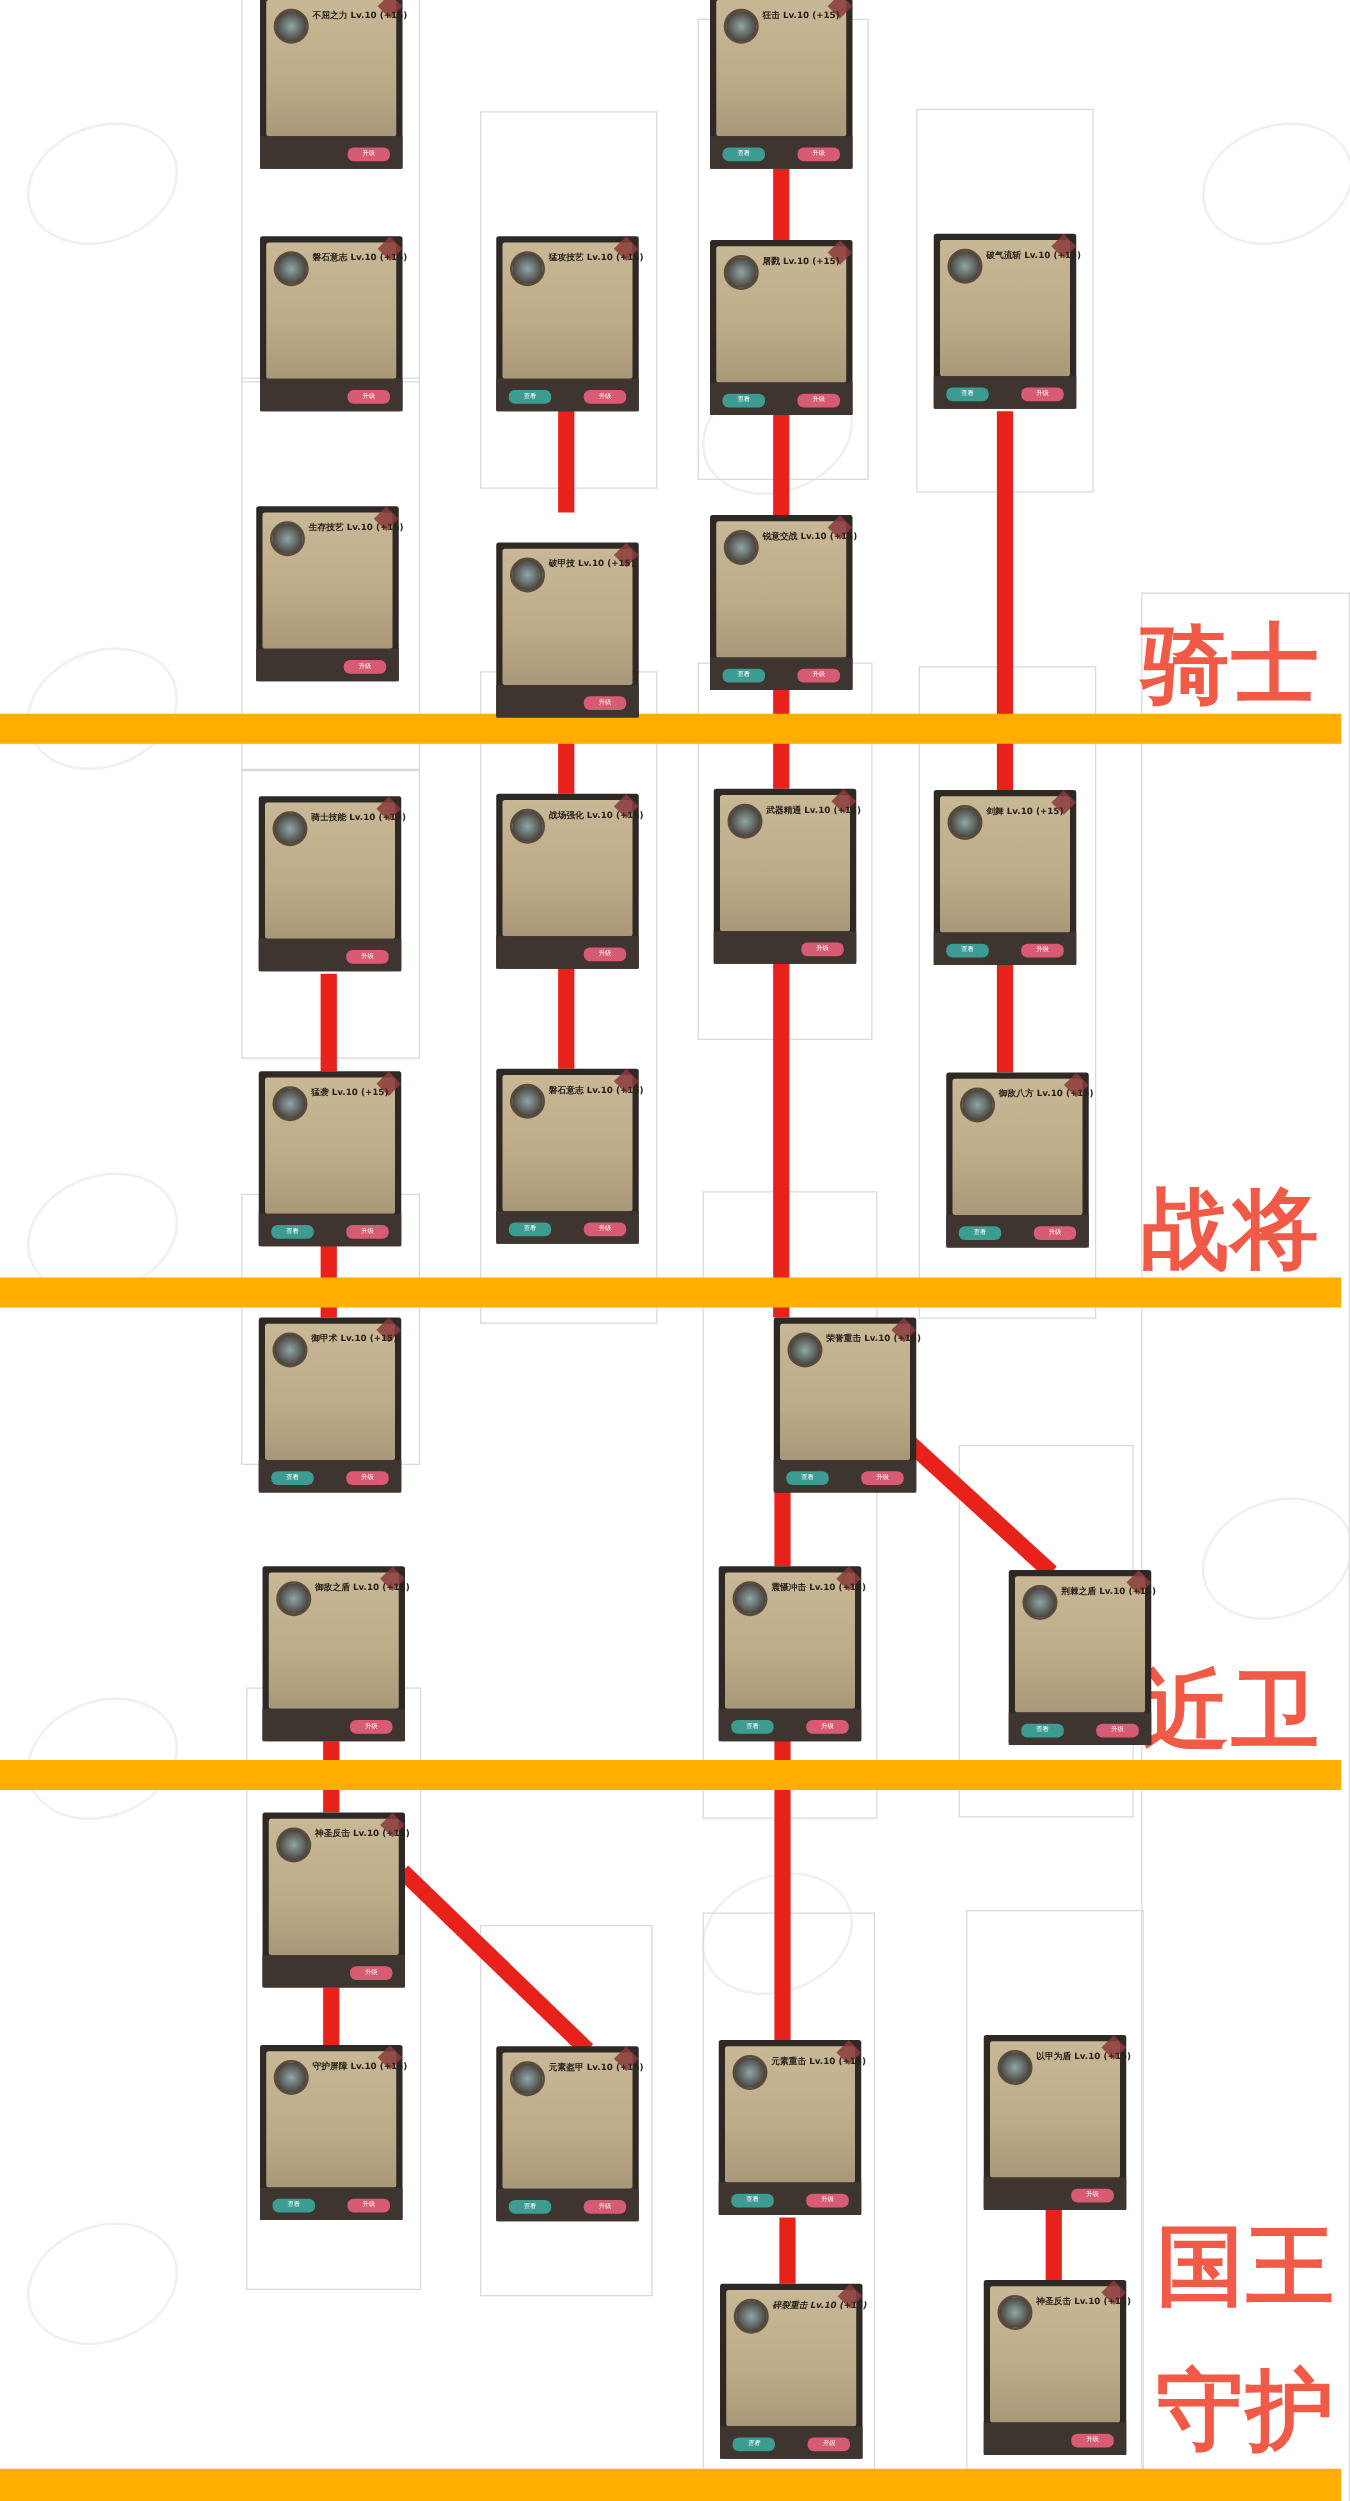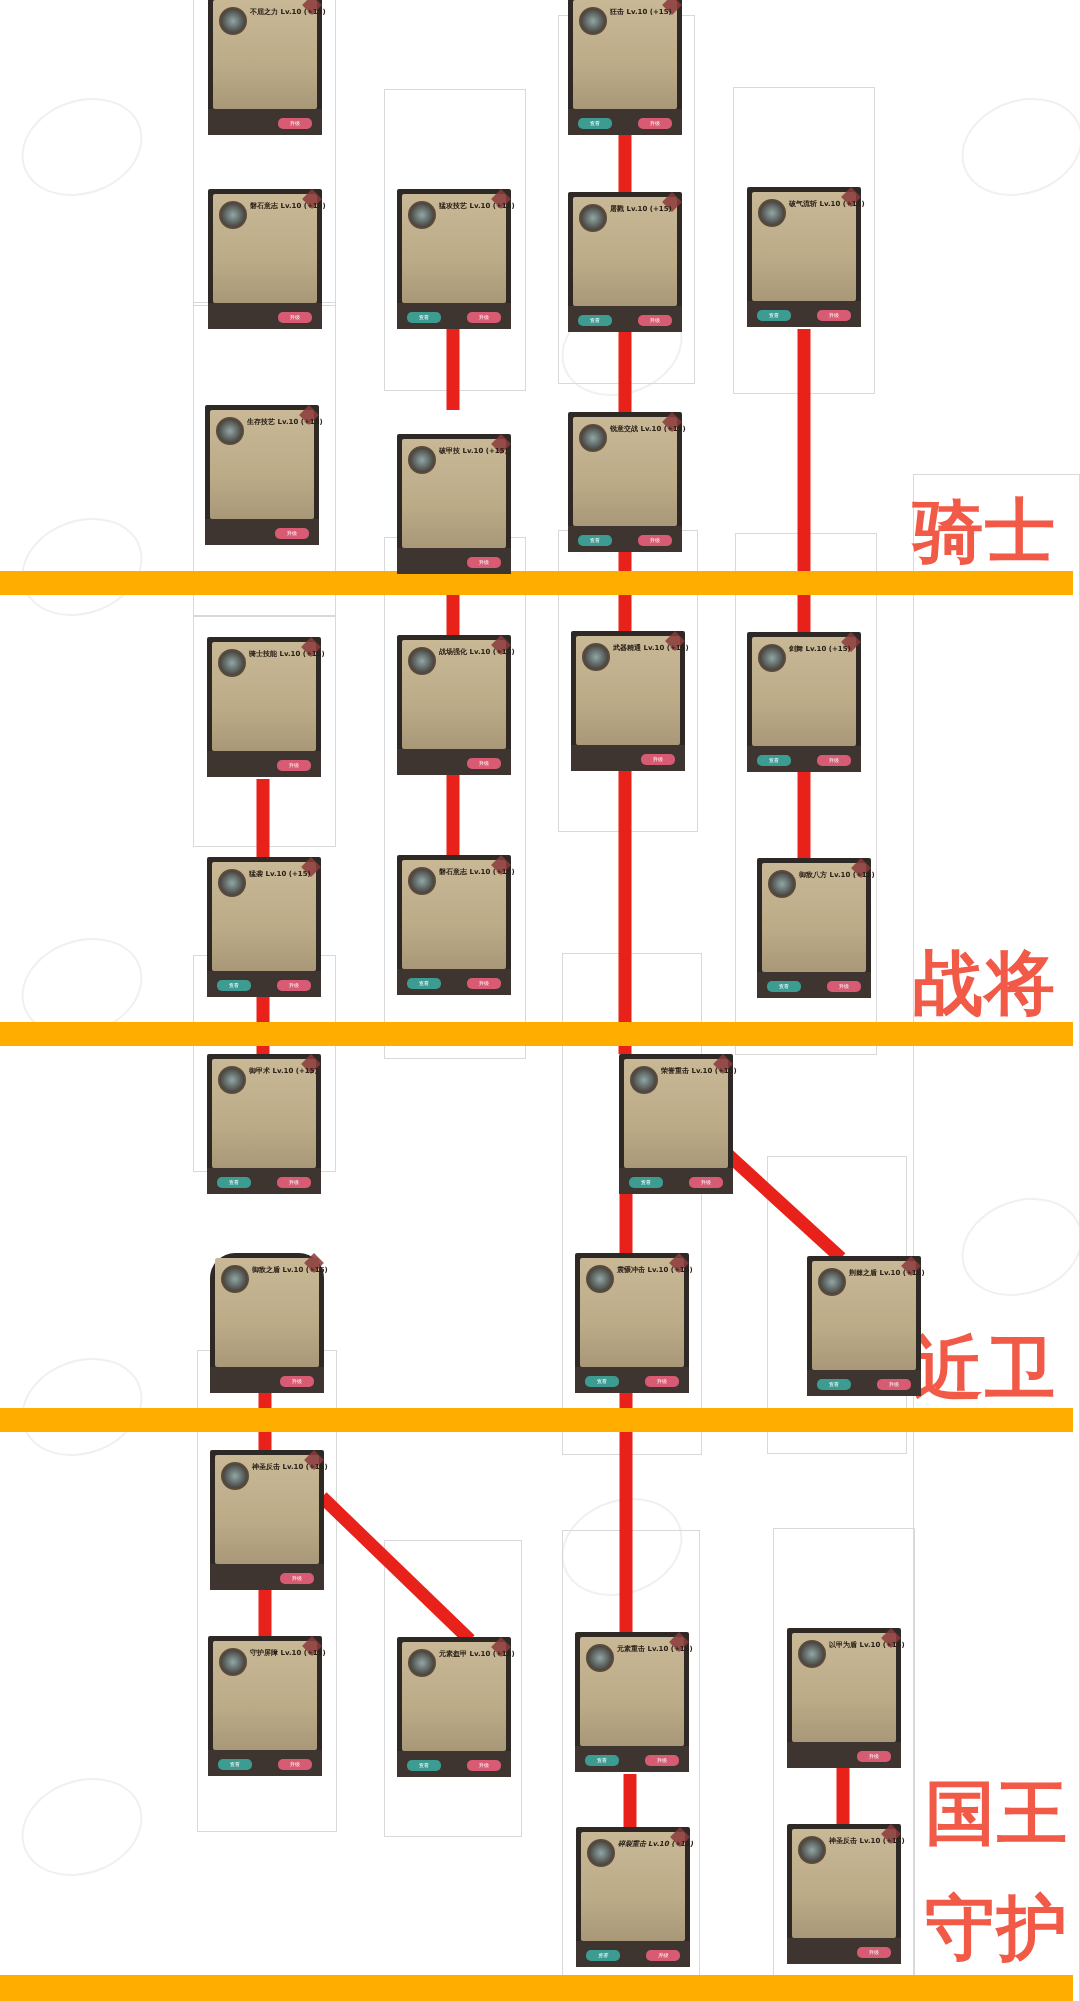--- a/index.html
+++ b/index.html
@@ -150,21 +150,21 @@
       <div class="paper"></div>
       <div class="footer"></div>
       <div class="badge"></div>
       <div class="icon"></div>
       <div class="title"><span>御甲术</span> <span>Lv.10 (+15)</span></div>
       <div class="sub"></div>
       <div class="desc"></div>
       <div class="btn btn-view">查看</div>
       <div class="btn btn-up">升级</div>
     </div>
-    <div class="card" style="left: 210px; top: 1253px; border-radius: 25px;">
+    <div class="card" style="left: 210px; top: 1253px;">
       <div class="paper"></div>
       <div class="footer"></div>
       <div class="badge"></div>
       <div class="icon"></div>
       <div class="title"><span>御敌之盾</span> <span>Lv.10 (+15)</span></div>
       <div class="sub"></div>
       <div class="desc"></div>
       <div class="btn btn-up">升级</div>
     </div>
     <div class="card" style="left: 210px; top: 1450px;">

